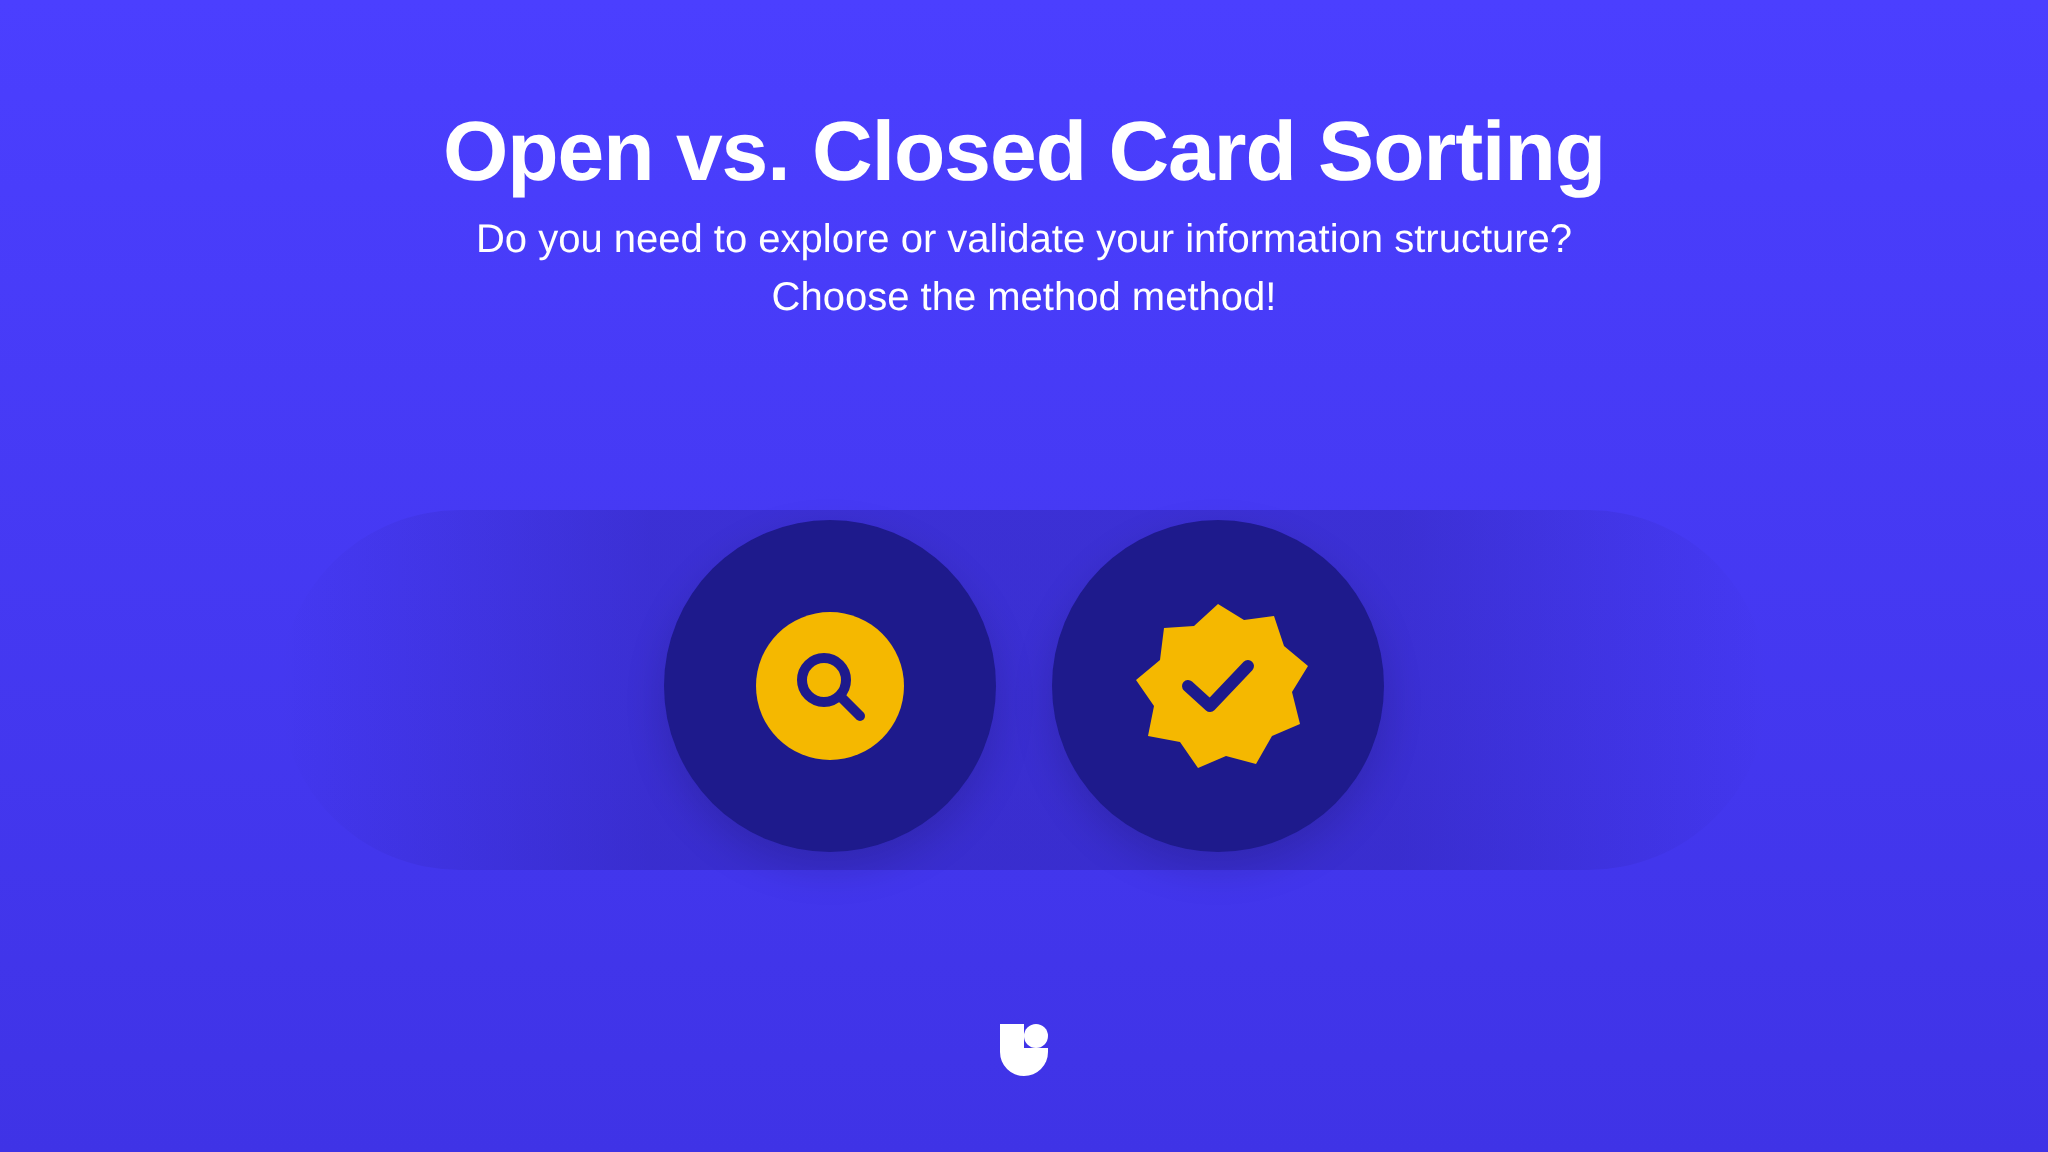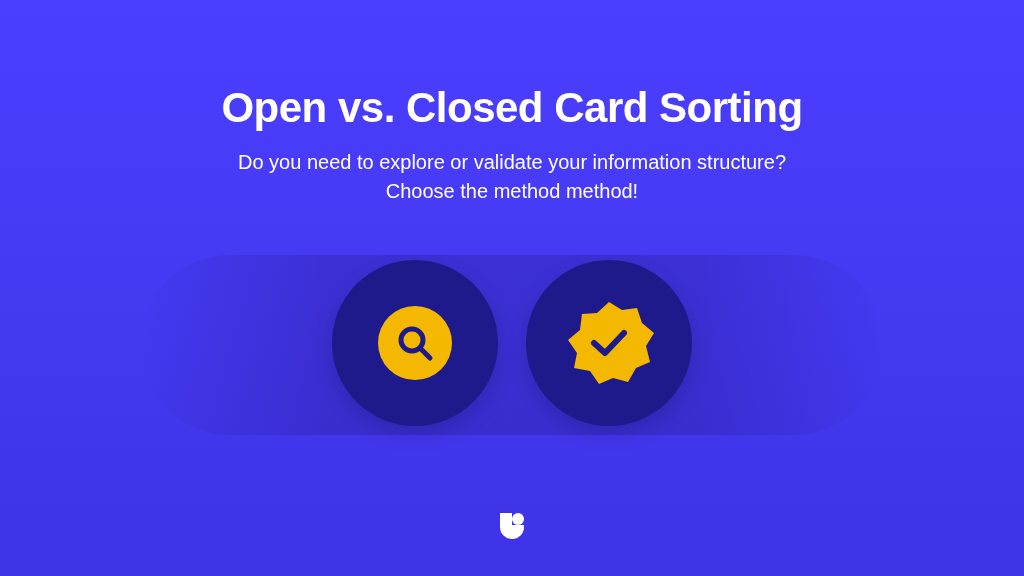--- a/index.html
+++ b/index.html
@@ -16,27 +16,26 @@
     }
     .header {
       margin-top: 52px;
       text-align: center;
     }
     .title {
       color: #FFFFFF;
       font-size: 42px;
       font-weight: 800;
       letter-spacing: -0.5px;
-      margin-top: 32px;
     }
     .subtitle {
       color: #FFFFFF;
       font-size: 20px;
       font-weight: 400;
-      margin-top: 16px;
+      margin-top: 6px;
       line-height: 1.45;
     }
     .band {
       position: absolute;
       top: 255px;
       left: 140px;
       right: 140px;
       height: 180px;
       background: linear-gradient(90deg, rgba(30,20,120,0) 0%, rgba(30,20,120,0.25) 25%, rgba(30,20,120,0.25) 75%, rgba(30,20,120,0) 100%);
       border-radius: 90px;

